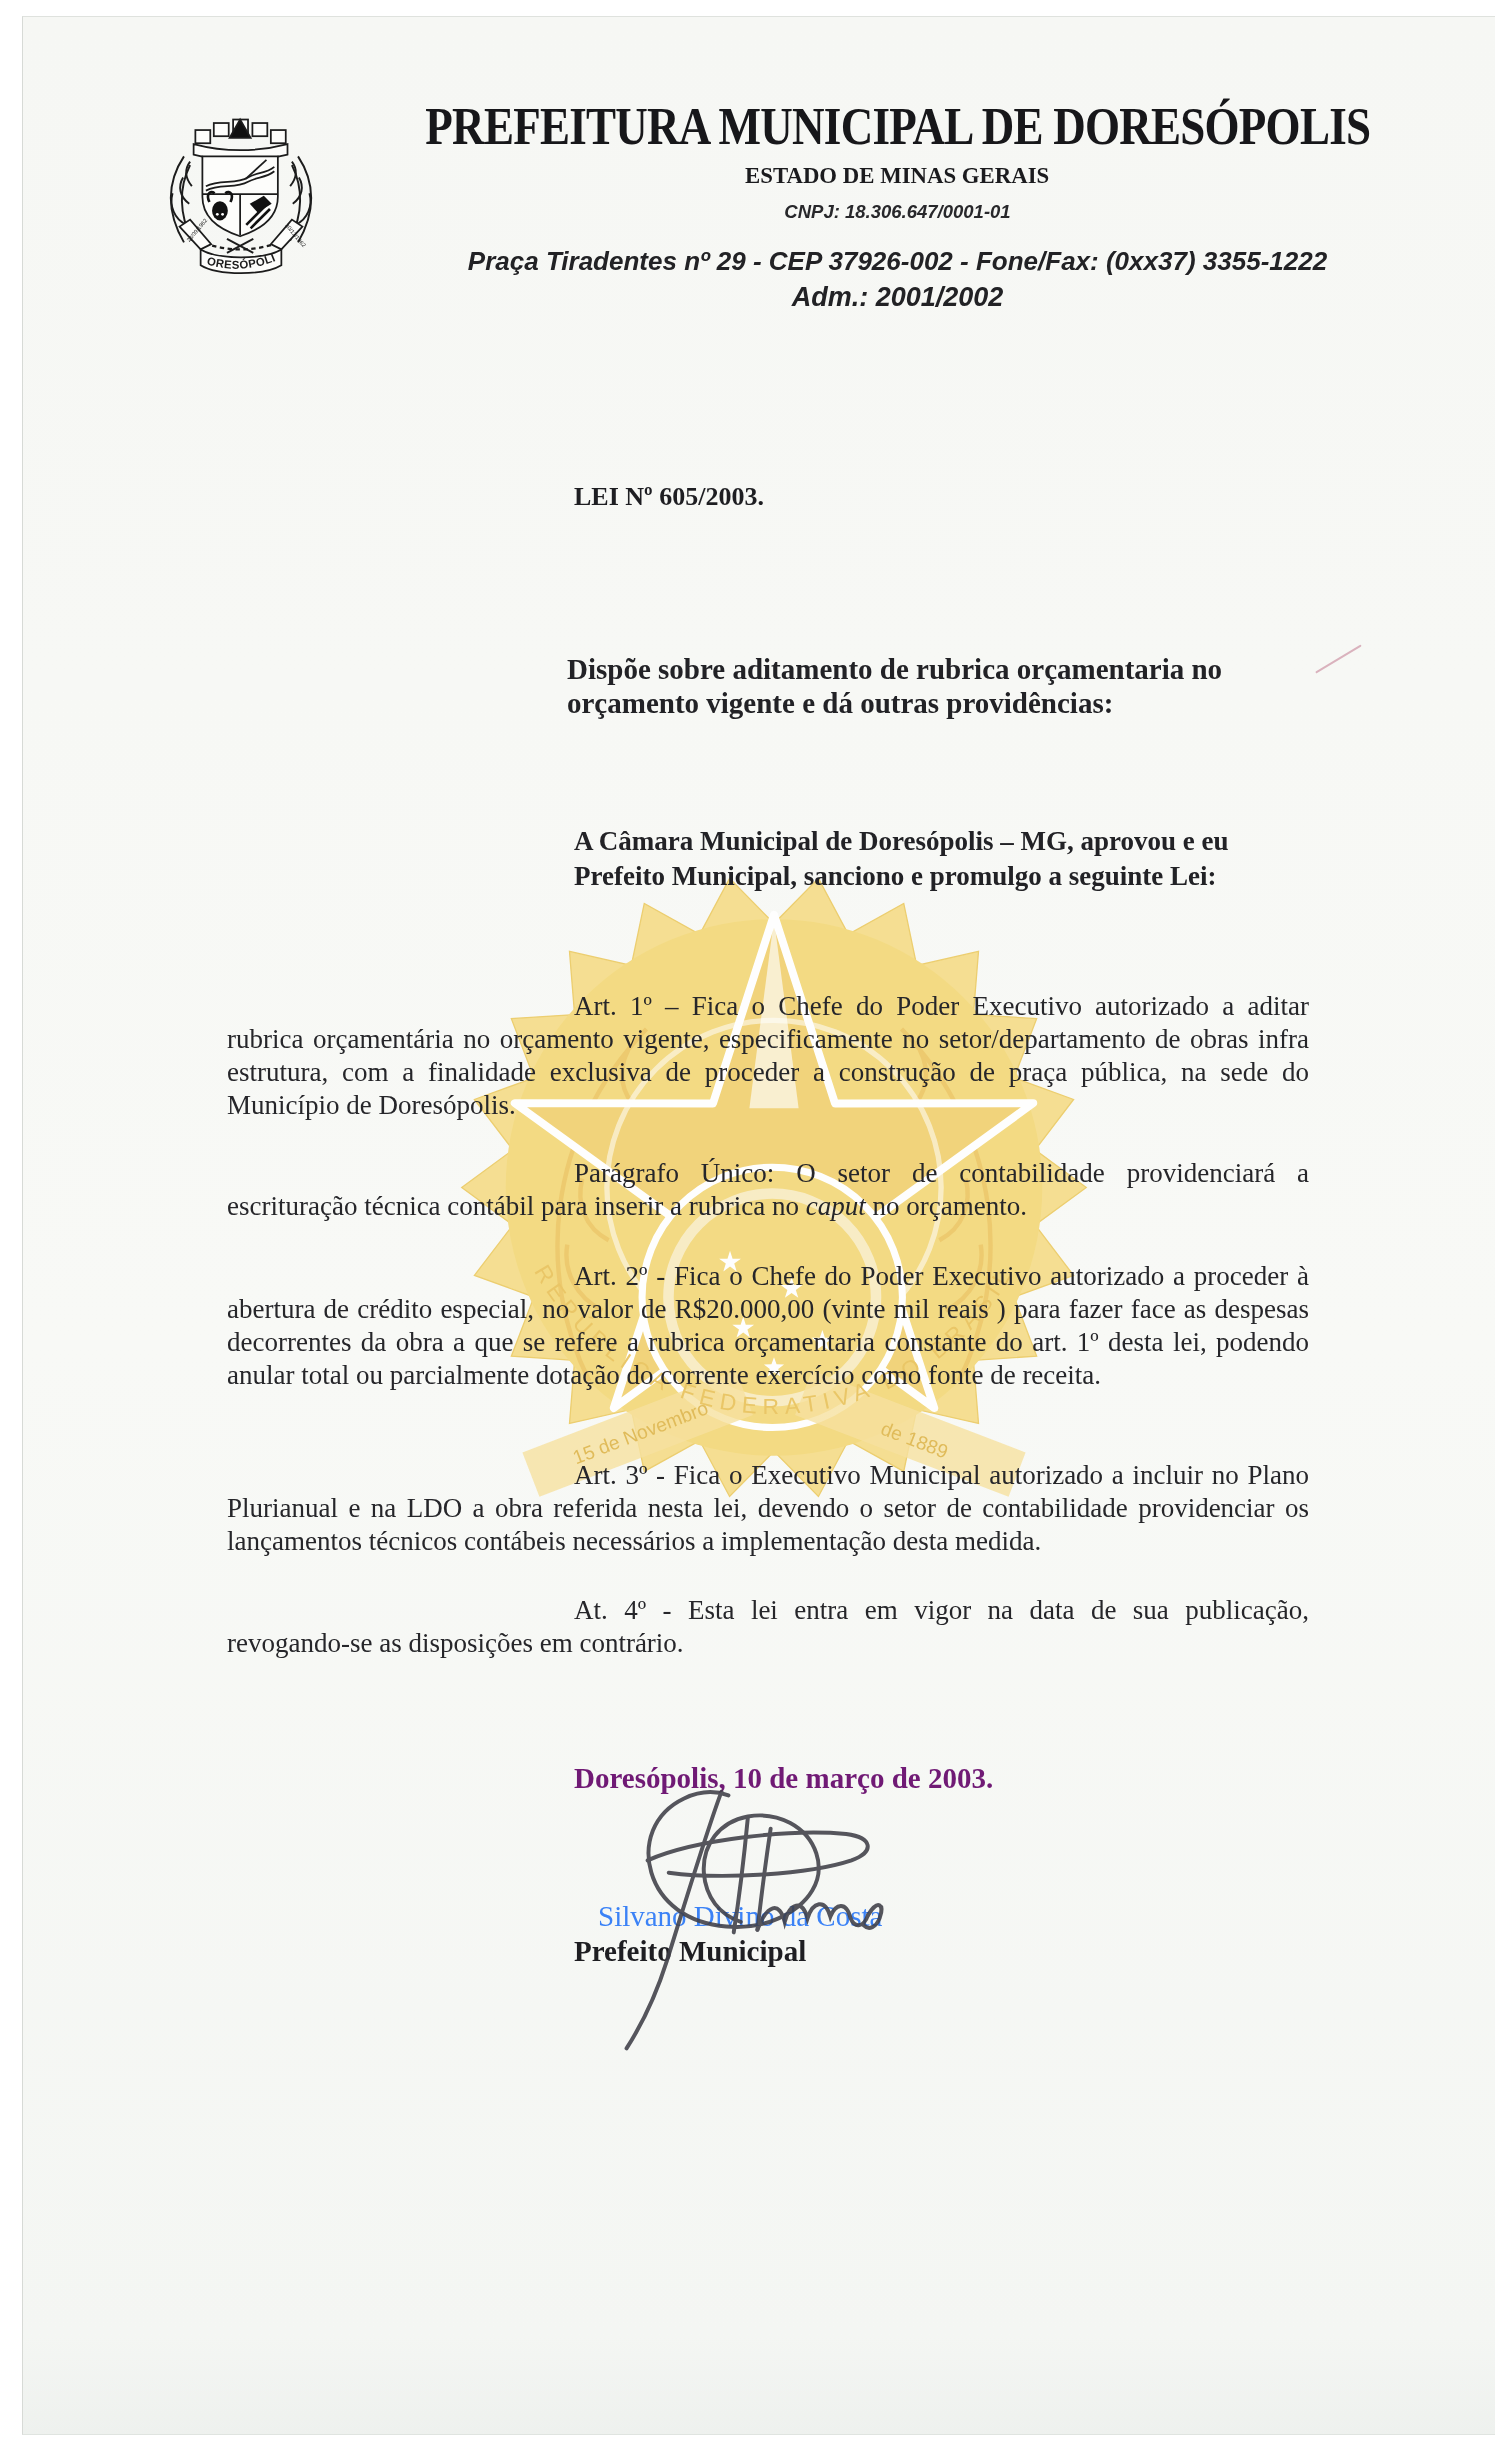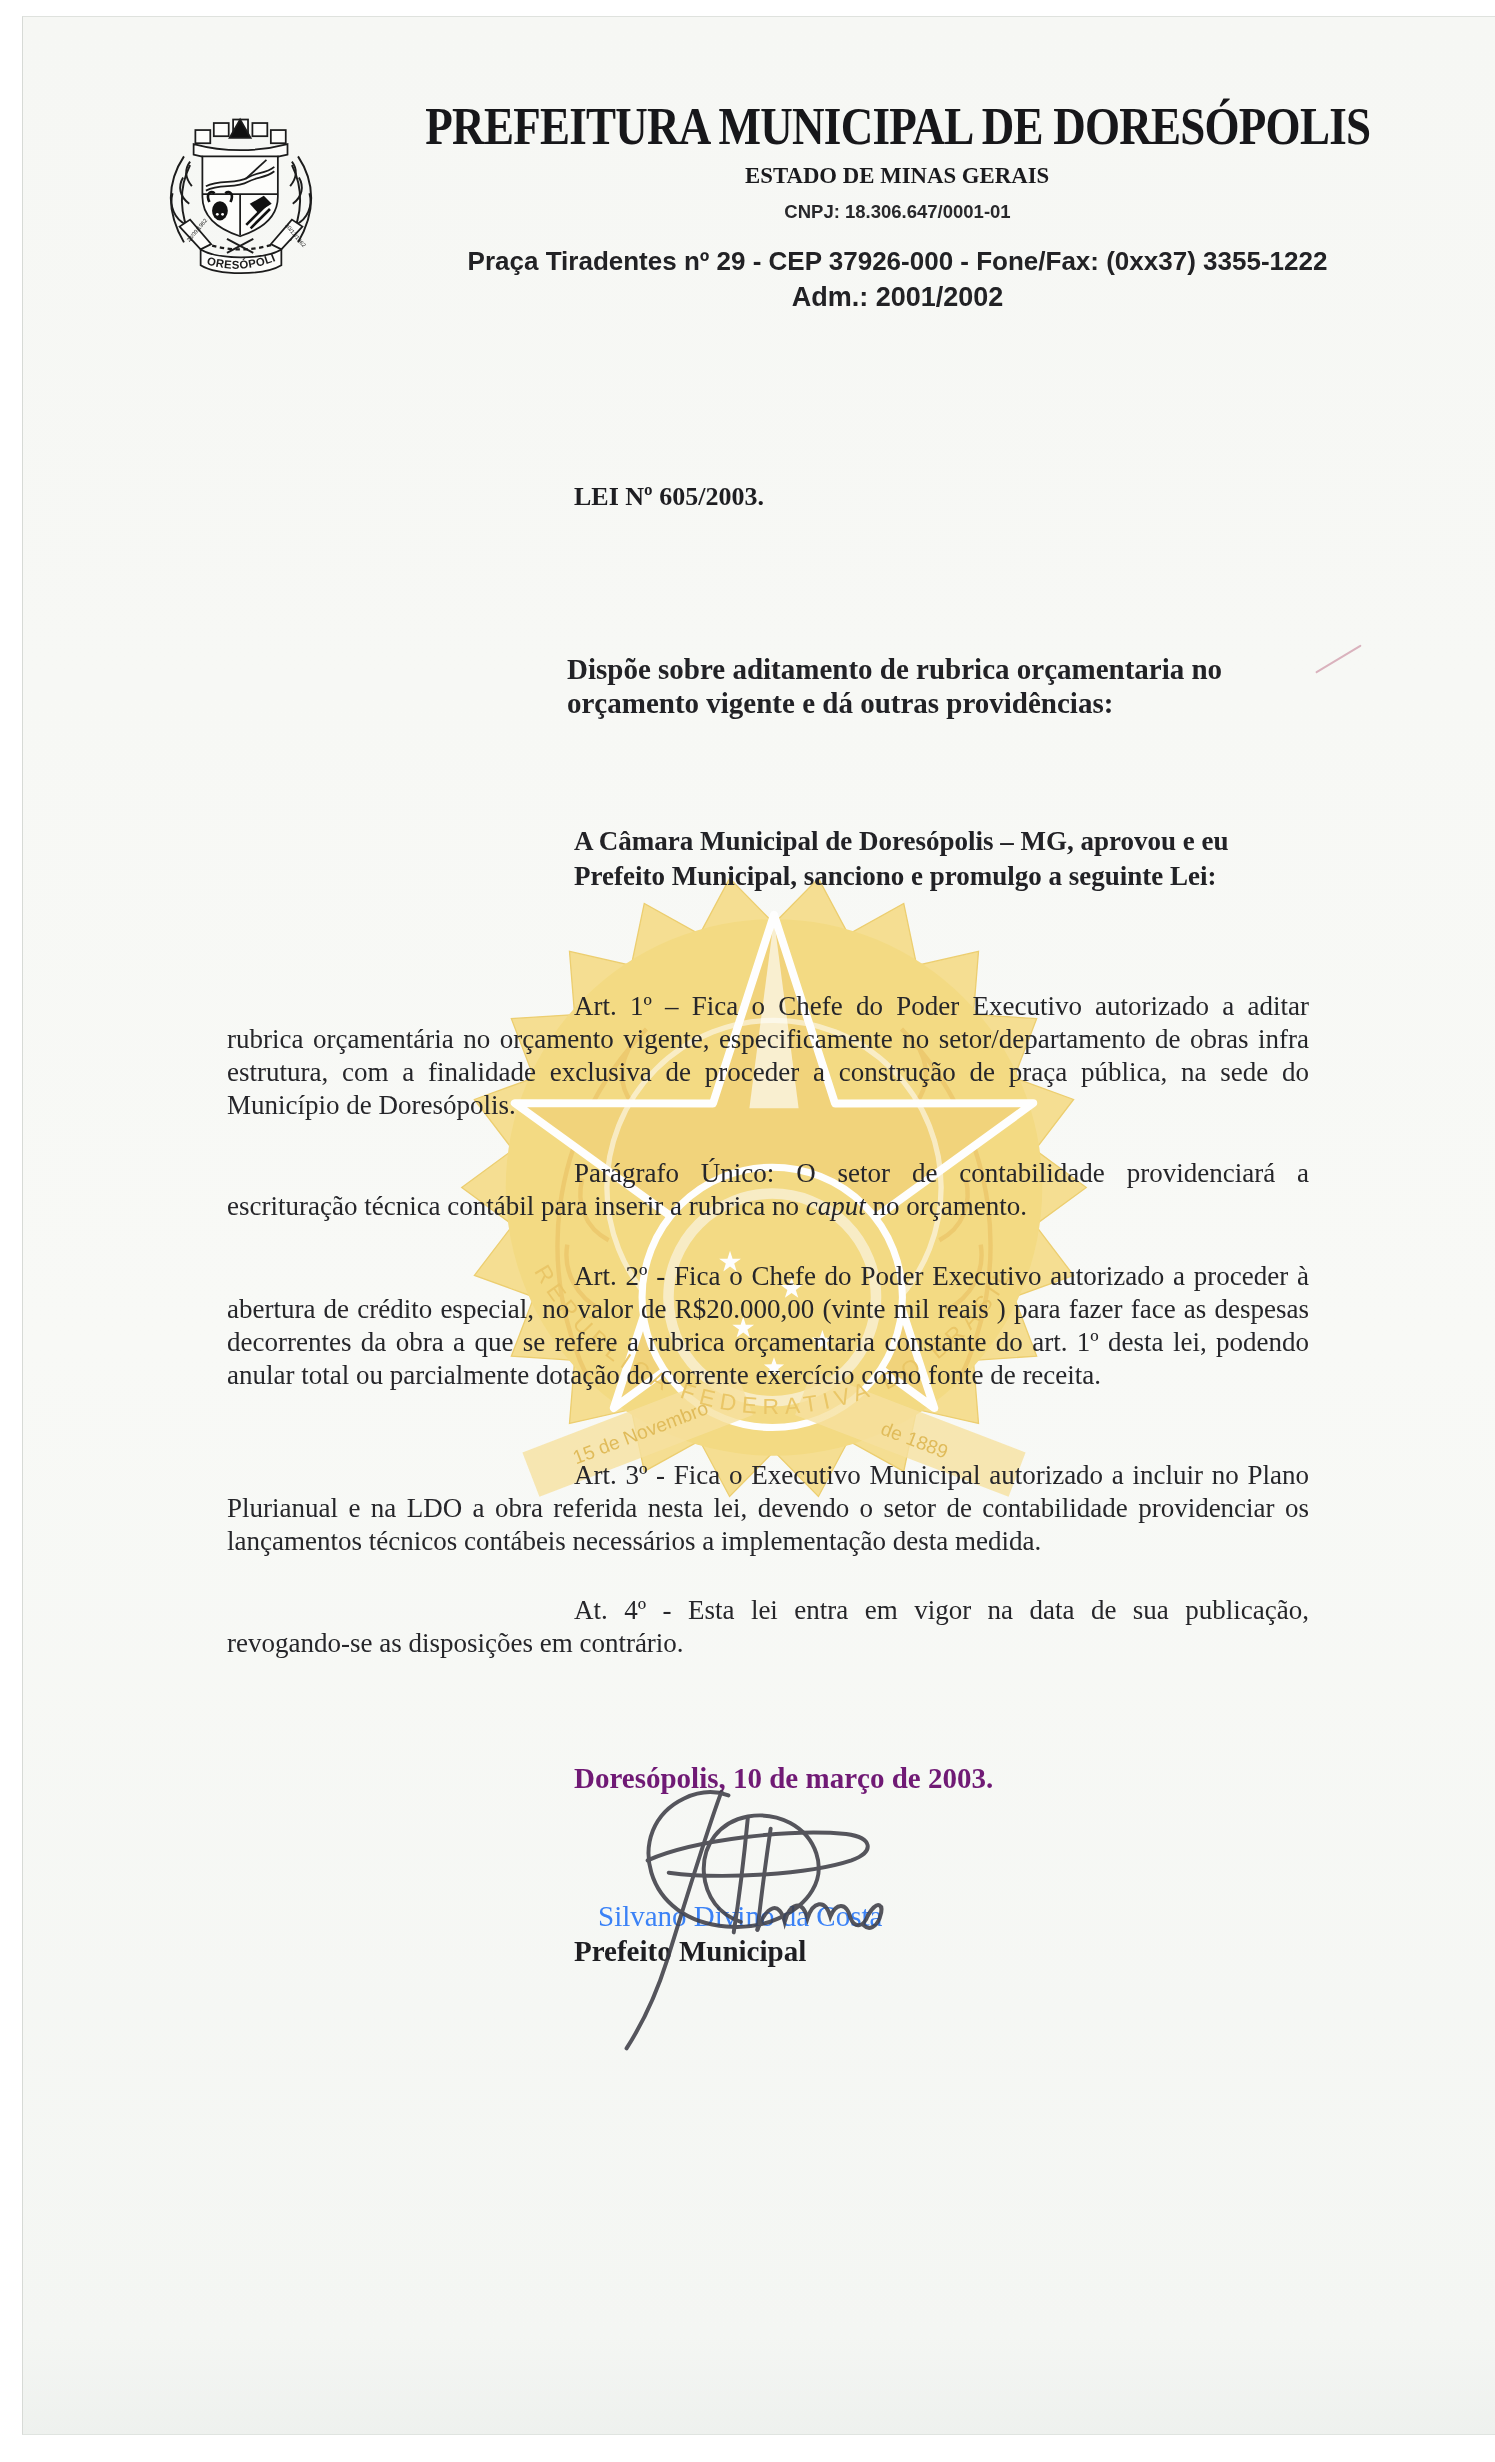--- a/index.html
+++ b/index.html
@@ -7,21 +7,21 @@
           font-family:"Liberation Serif",serif;color:#232327;}
   .paper{position:absolute;left:22px;top:16px;width:1472px;height:2417px;
          background:linear-gradient(180deg,#f6f7f4 0%,#f8f9f6 55%,#f4f6f3 96%,#eef1ee 100%);
          border-left:0.9px solid #d7dad6;border-top:0.9px solid #dfe2de;border-bottom:1.8px solid #e0e4e0;}
   
   .hc{position:absolute;left:317px;width:1161px;text-align:center;}
   .hdr-title{top:98px;font-weight:bold;font-size:53px;line-height:56px;color:#17171a;letter-spacing:-0.9px;}
   .hdr-title>span{display:inline-block;transform:scaleX(.85);transform-origin:50% 50%;white-space:nowrap;}
   .hdr-sub{top:162px;font-weight:bold;font-size:24px;color:#1b1b1e;}
   .hdr-sub>span{display:inline-block;transform:scaleX(.95);transform-origin:50% 50%;}
-  .sans{font-family:"Liberation Sans",sans-serif;}
+  .sans{font-family:"Liberation Sans",sans-serif;font-style:italic;}
   .hdr-cnpj{top:201px;font-weight:bold;font-size:18.5px;color:#28282b;}
   .hdr-addr{top:246px;font-weight:bold;font-size:26px;color:#222225;}
   .hdr-adm{top:282px;font-weight:bold;font-size:27px;color:#222225;}
   
   .lei{position:absolute;left:574px;top:482px;font-size:26px;font-weight:bold;color:#1e1e22;}
   .summary{position:absolute;left:567px;top:652px;width:704px;font-size:29px;font-weight:bold;line-height:34px;color:#222226;}
   .preamble{position:absolute;left:574px;top:816px;width:743px;font-size:27px;font-weight:bold;line-height:35px;color:#222226;margin-top:8px;}
   .article{position:absolute;left:227px;width:1082px;font-size:27px;line-height:33px;
            text-align:justify;text-indent:347px;margin:0;color:#26262a;}
   .a0{top:990px}.a1{top:1157px}.a2{top:1260px}.a3{top:1459px}.a4{top:1594px}
@@ -151,21 +151,21 @@
     <text font-family="Liberation Sans, sans-serif" font-size="13" font-weight="bold" letter-spacing="0.5" fill="#1c1c1c">
       <textPath href="#bannerarc" startOffset="50%" text-anchor="middle">DORESÓPOLIS</textPath>
     </text>
     <text transform="translate(33,152) rotate(-50)" font-family="Liberation Sans, sans-serif" font-size="6.5" fill="#1c1c1c">23/09/1962</text>
     <text transform="translate(142,133) rotate(50)" font-family="Liberation Sans, sans-serif" font-size="6.5" fill="#1c1c1c">30/12/1962</text>
   </svg>
 
   <div class="hc hdr-sub"><span>ESTADO DE MINAS GERAIS</span></div>
   <div class="hc hdr-title"><span>PREFEITURA MUNICIPAL DE DORESÓPOLIS</span></div>
   <div class="hc hdr-cnpj sans">CNPJ: 18.306.647/0001-01</div>
-  <div class="hc hdr-addr sans">Praça Tiradentes nº 29 - CEP 37926-000 - Fone/Fax: (0xx37) 3355-1222</div>
+  <div class="hc hdr-addr sans">Praça Tiradentes nº 29 - CEP 37926-002 - Fone/Fax: (0xx37) 3355-1222</div>
   <div class="hc hdr-adm sans">Adm.: 2001/2002</div>
 
   <div class="lei">LEI Nº 605/2003.</div>
   <div class="summary">Dispõe sobre aditamento de rubrica orçamentaria no orçamento vigente e dá outras providências:</div>
   <div class="preamble">A Câmara Municipal de Doresópolis – MG, aprovou e eu Prefeito Municipal, sanciono e promulgo a seguinte Lei:</div>
   <div>
       <p class="article a0"><span class="b">Art. 1º – </span><span>Fica o Chefe do Poder Executivo autorizado a aditar rubrica orçamentária no orçamento vigente, especificamente no setor/departamento de obras infra estrutura, com a finalidade exclusiva de proceder a construção de praça pública, na sede do Município de Doresópolis.</span></p>
       <p class="article a1"><span class="b">Parágrafo Único: </span><span>O setor de contabilidade providenciará a escrituração técnica contábil para inserir a rubrica no </span><span class="i">caput</span><span> no orçamento.</span></p>
       <p class="article a2"><span class="b">Art. 2º - </span><span>Fica o Chefe do Poder Executivo autorizado a proceder à abertura de crédito especial, no valor de R$20.000,00 (vinte mil reais ) para fazer face as despesas decorrentes da obra a que se refere a rubrica orçamentaria constante do art. 1º desta lei, podendo anular total ou parcialmente dotação do corrente exercício como fonte de receita.</span></p>
       <p class="article a3"><span class="b">Art. 3º - </span><span>Fica o Executivo Municipal autorizado a incluir no Plano Plurianual e na LDO a obra referida nesta lei, devendo o setor de contabilidade providenciar os lançamentos técnicos contábeis necessários a implementação desta medida.</span></p>

